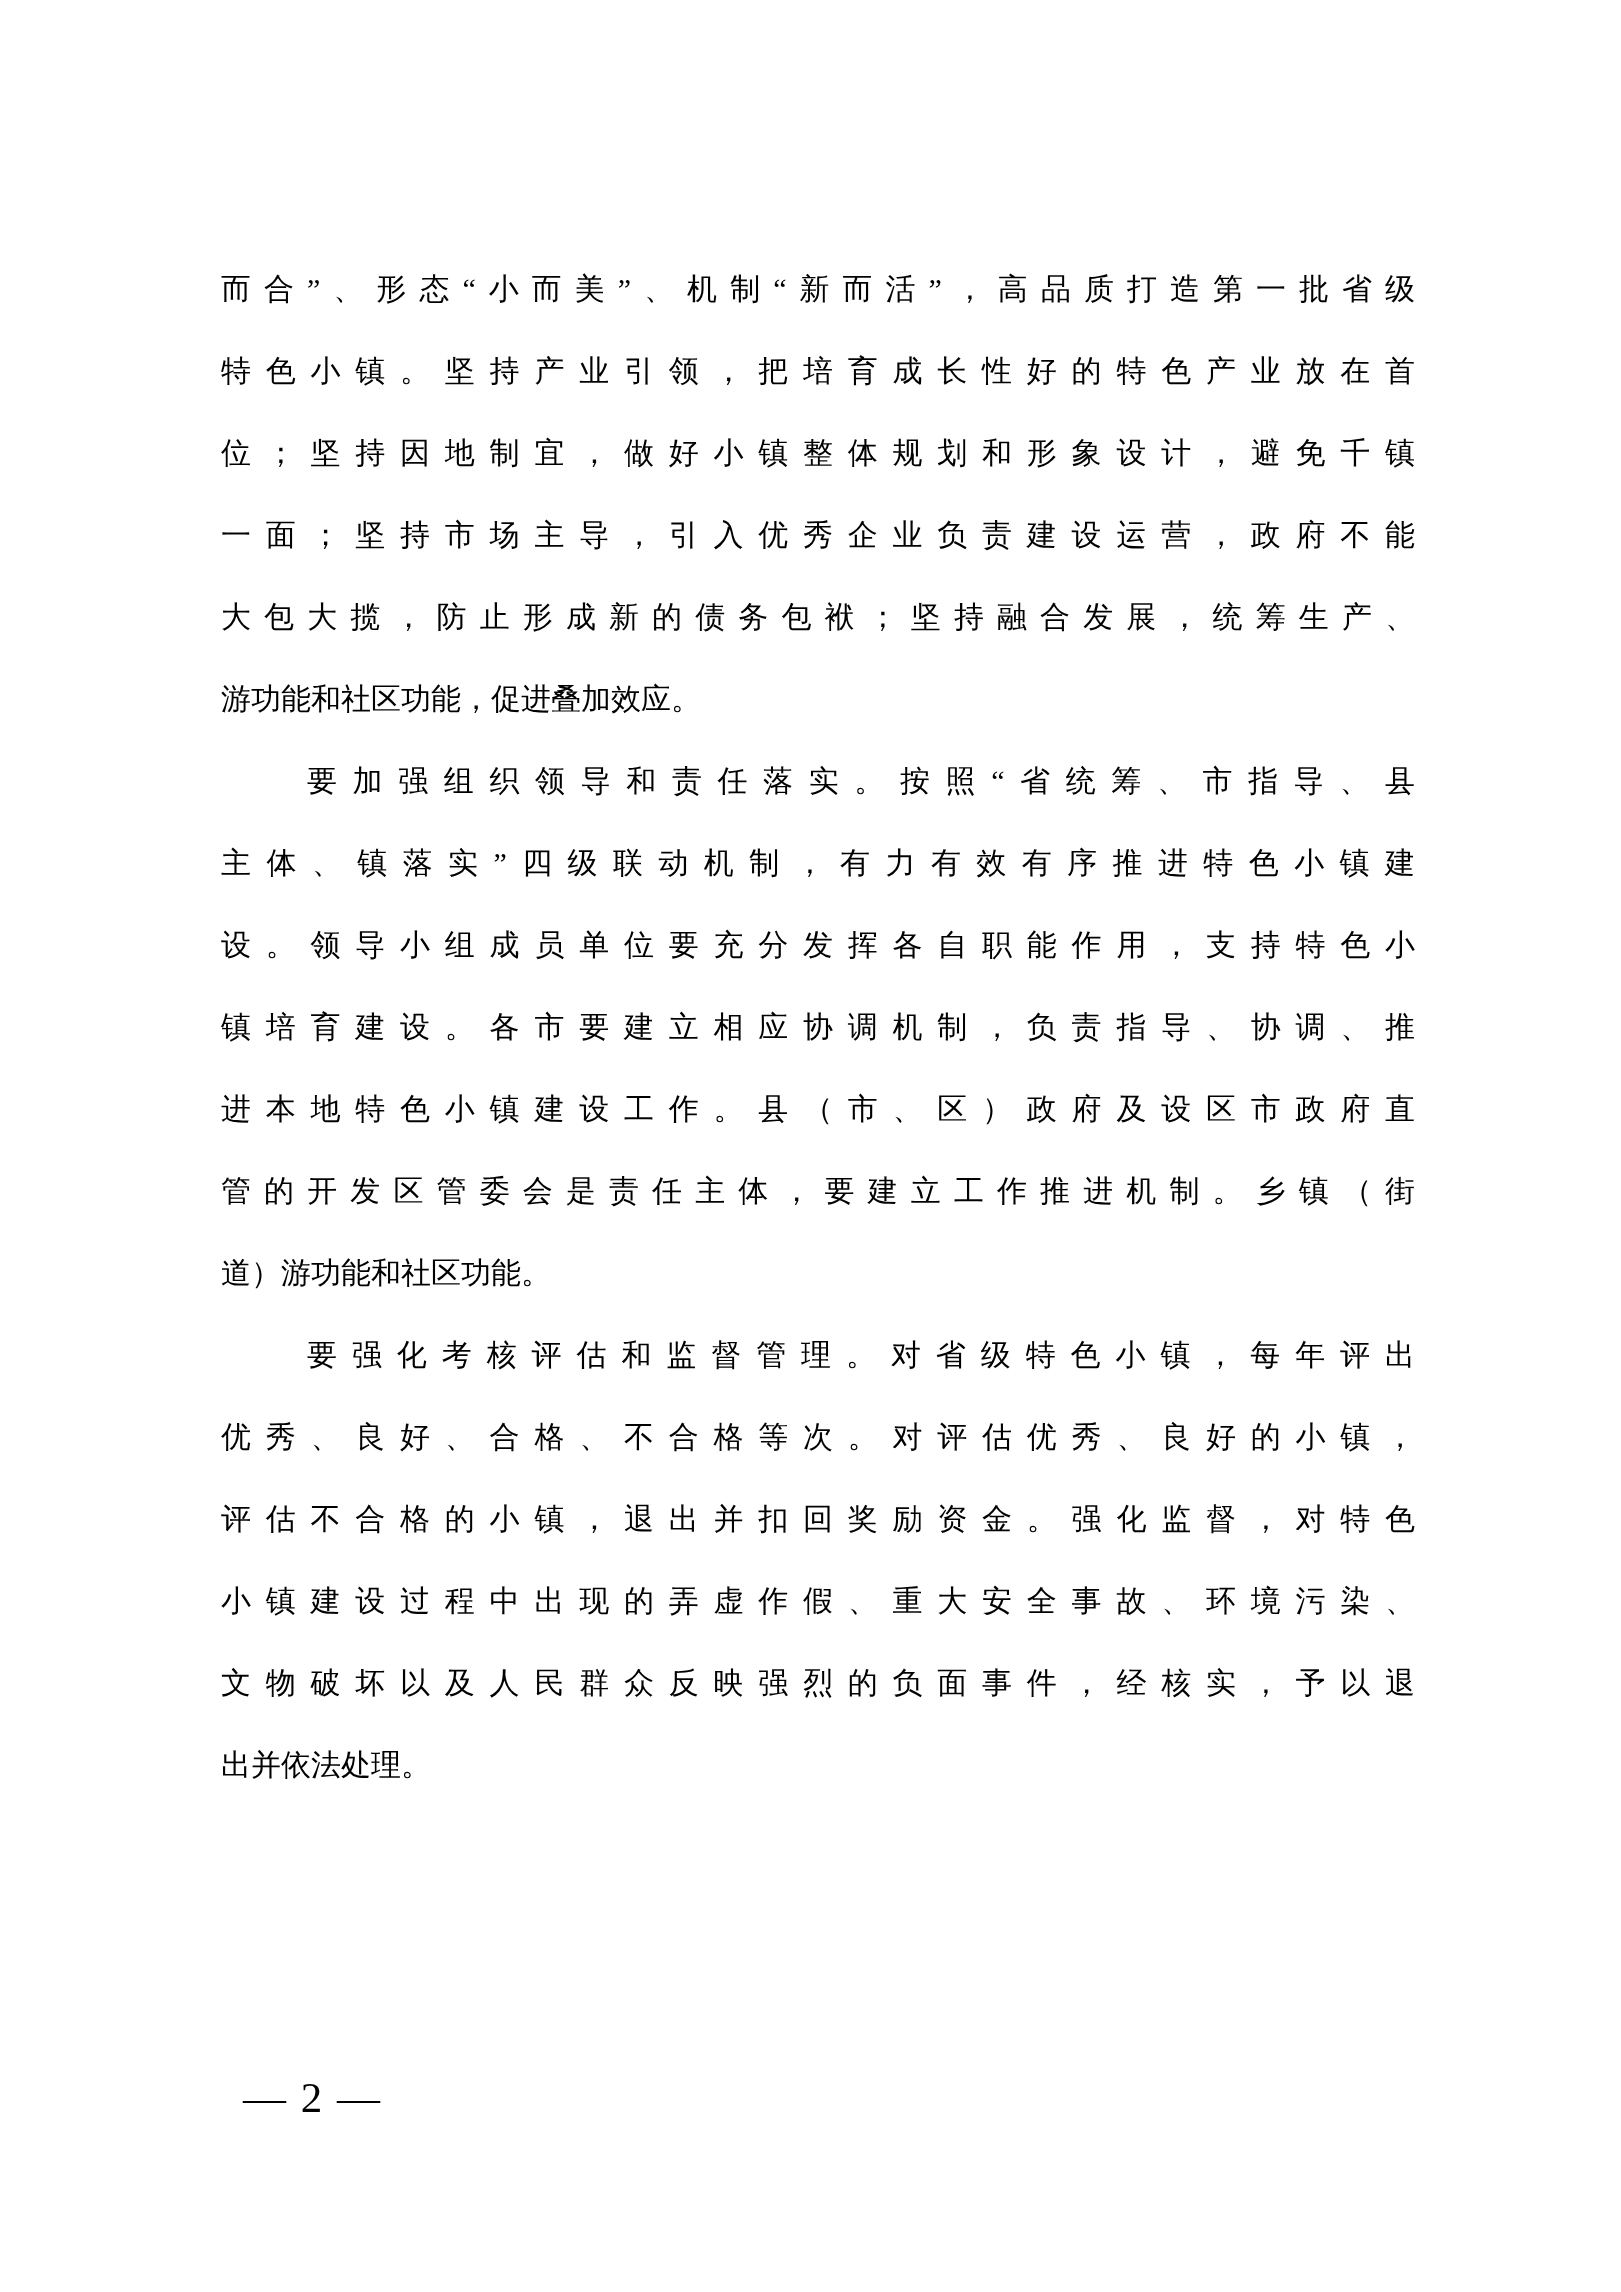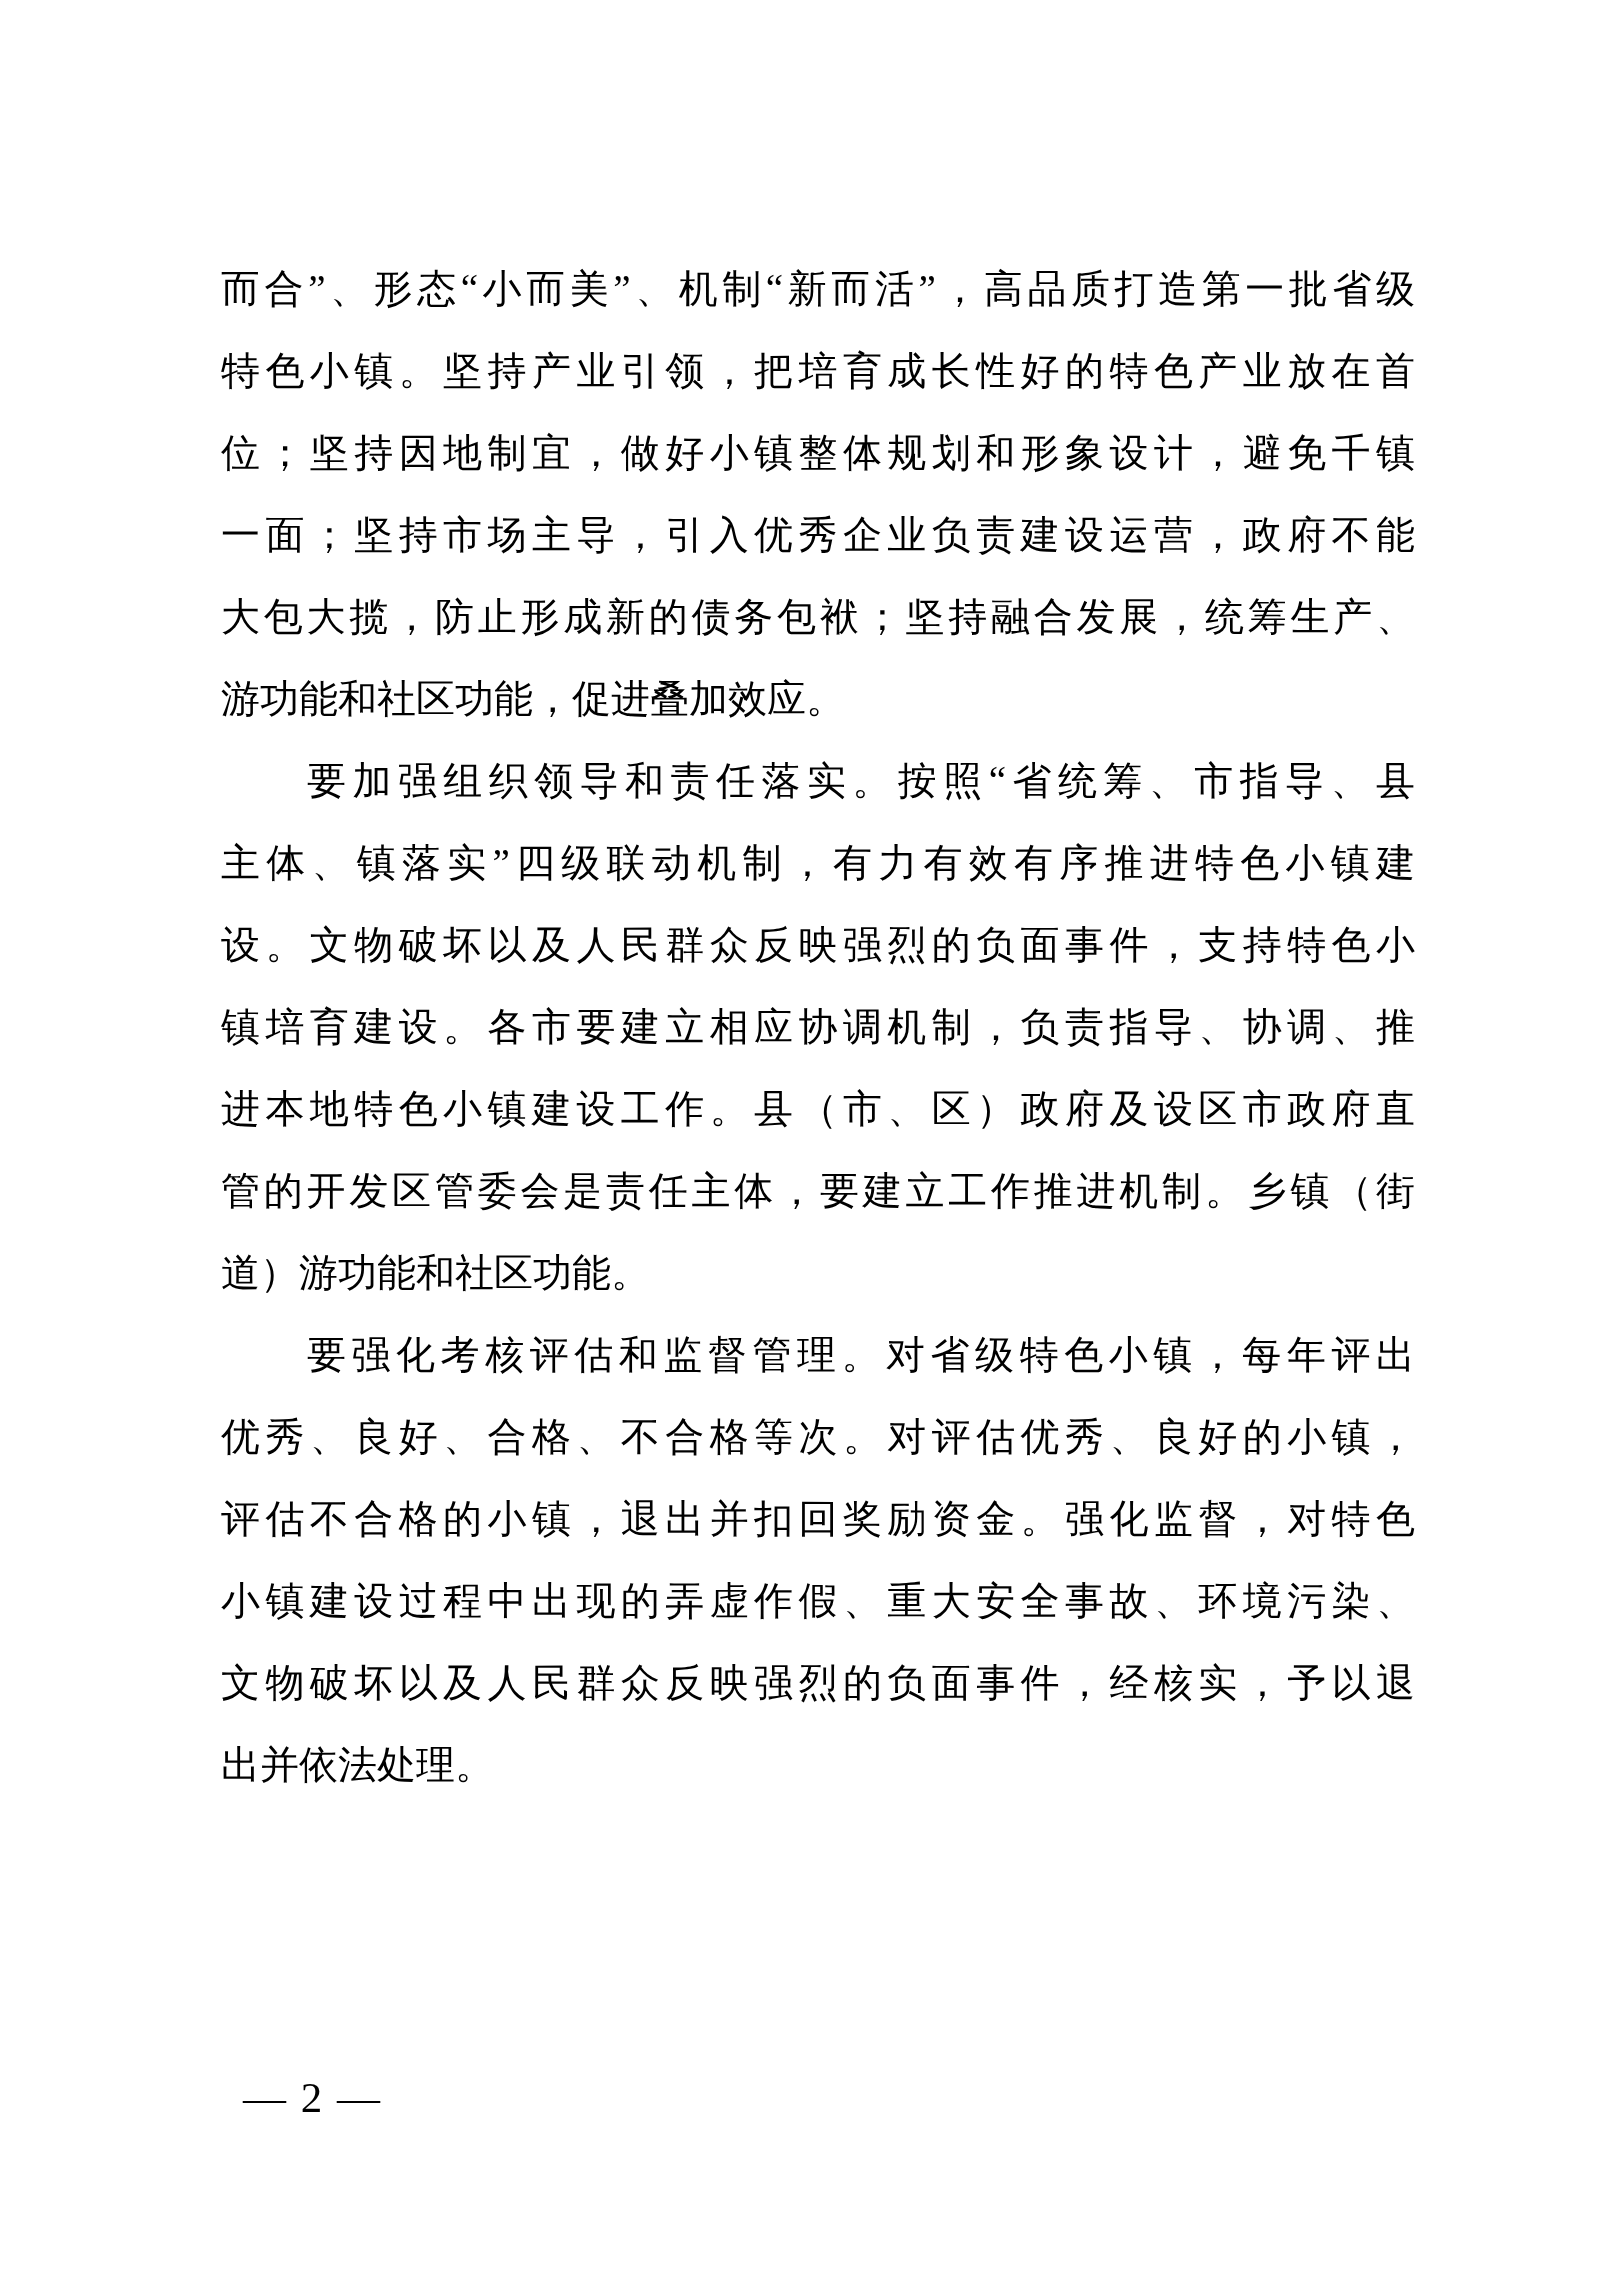--- a/index.html
+++ b/index.html
@@ -18,21 +18,21 @@
   }
   .textblock {
     position: absolute;
     left: 221px;
     top: 248px;
     width: 1194px;
   }
   .line {
     height: 82px;
     line-height: 82px;
-    font-size: 39px;
+    font-size: 30px;
     font-weight: 400;
     letter-spacing: 0;
   }
   
   .just {
     text-align: justify;
     text-align-last: justify;
   }
   
   .endline {
@@ -65,21 +65,21 @@
       <div class="line just">特色小镇。坚持产业引领，把培育成长性好的特色产业放在首</div>
       <div class="line just">位；坚持因地制宜，做好小镇整体规划和形象设计，避免千镇</div>
       <div class="line just">一面；坚持市场主导，引入优秀企业负责建设运营，政府不能</div>
       <div class="line just">大包大揽，防止形成新的债务包袱；坚持融合发展，统筹生产、</div>
       <div class="line endline">游功能和社区功能，促进叠加效应。</div>
     </div>
 
     <div class="para">
       <div class="line just indent">要加强组织领导和责任落实。按照“省统筹、市指导、县</div>
       <div class="line just">主体、镇落实”四级联动机制，有力有效有序推进特色小镇建</div>
-      <div class="line just">设。文物破坏以及人民群众反映强烈的负面事件，支持特色小</div>
+      <div class="line just">设。领导小组成员单位要充分发挥各自职能作用，支持特色小</div>
       <div class="line just">镇培育建设。各市要建立相应协调机制，负责指导、协调、推</div>
       <div class="line just">进本地特色小镇建设工作。县（市、区）政府及设区市政府直</div>
       <div class="line just">管的开发区管委会是责任主体，要建立工作推进机制。乡镇（街</div>
       <div class="line endline">道）游功能和社区功能。</div>
     </div>
 
     <div class="para">
       <div class="line just indent">要强化考核评估和监督管理。对省级特色小镇，每年评出</div>
       <div class="line just">优秀、良好、合格、不合格等次。对评估优秀、良好的小镇，</div>
       <div class="line just">评估不合格的小镇，退出并扣回奖励资金。强化监督，对特色</div>

